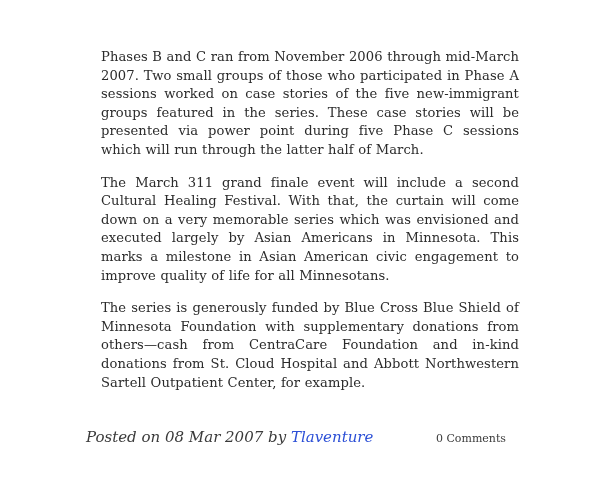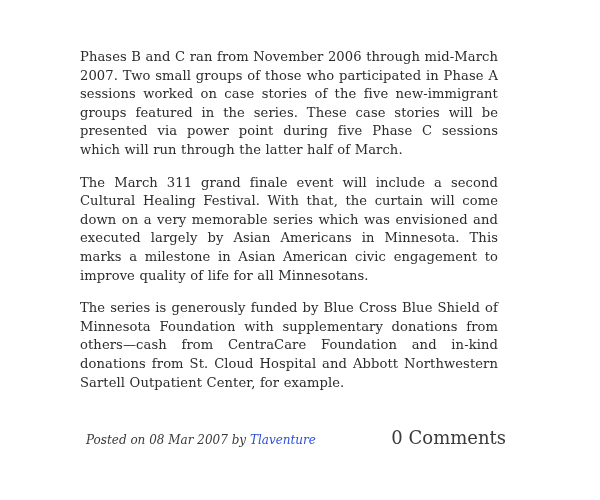--- a/index.html
+++ b/index.html
@@ -9,21 +9,21 @@
   body {
     width: 600px;
     height: 500px;
     background: #ffffff;
     font-family: "DejaVu Serif", "Liberation Serif", serif;
     overflow: hidden;
   }
 
   #post {
     position: absolute;
-    left: 80px;
+    left: 101px;
     top: 48px;
     width: 418px;
   }
 
   .para {
     margin: 0 0 14px 0;
     font-family: "DejaVu Serif", "Liberation Serif", serif;
     font-size: 13.1px;
     line-height: 18.6px;
     color: #2b2b2b;
@@ -47,21 +47,21 @@
     width: 420px;
     display: flex;
     flex-direction: row;
     align-items: baseline;
     justify-content: space-between;
   }
 
   .meta-left {
     font-family: "DejaVu Serif", "Liberation Serif", serif;
     font-style: italic;
-    font-size: 12px;
+    font-size: 15px;
     line-height: 17px;
     color: #3a3a3a;
     white-space: nowrap;
     font-variant-numeric: oldstyle-nums;
     -webkit-font-feature-settings: "onum" 1;
     font-feature-settings: "onum" 1;
   }
 
   .meta-left .posted-label {
     color: #3a3a3a;
@@ -69,21 +69,21 @@
 
   .author-link {
     color: #2b4fd6;
     font-style: italic;
     text-decoration: none;
     cursor: pointer;
   }
 
   .meta-right {
     font-family: "DejaVu Serif", "Liberation Serif", serif;
-    font-size: 18px;
+    font-size: 11px;
     line-height: 17px;
     color: #3a3a3a;
     white-space: nowrap;
     font-variant-numeric: oldstyle-nums;
     -webkit-font-feature-settings: "onum" 1;
     font-feature-settings: "onum" 1;
     cursor: pointer;
   }
 </style>
 </head>

